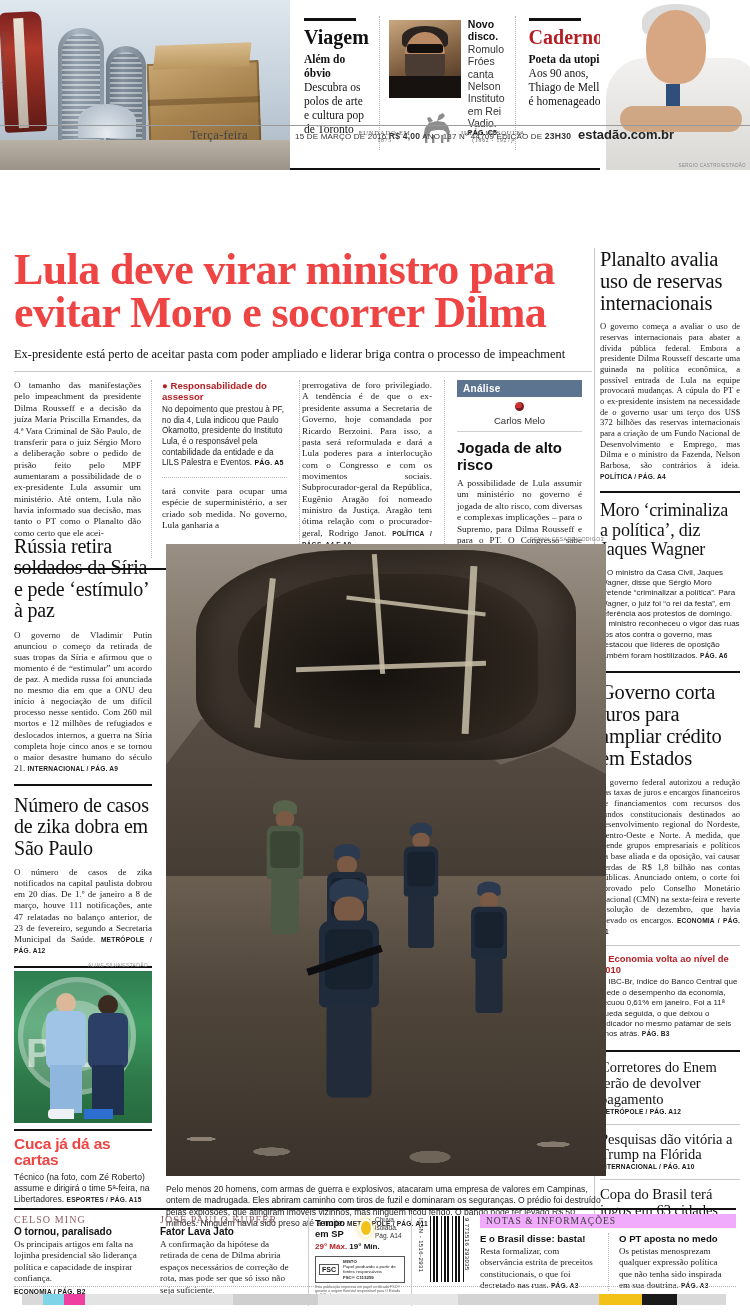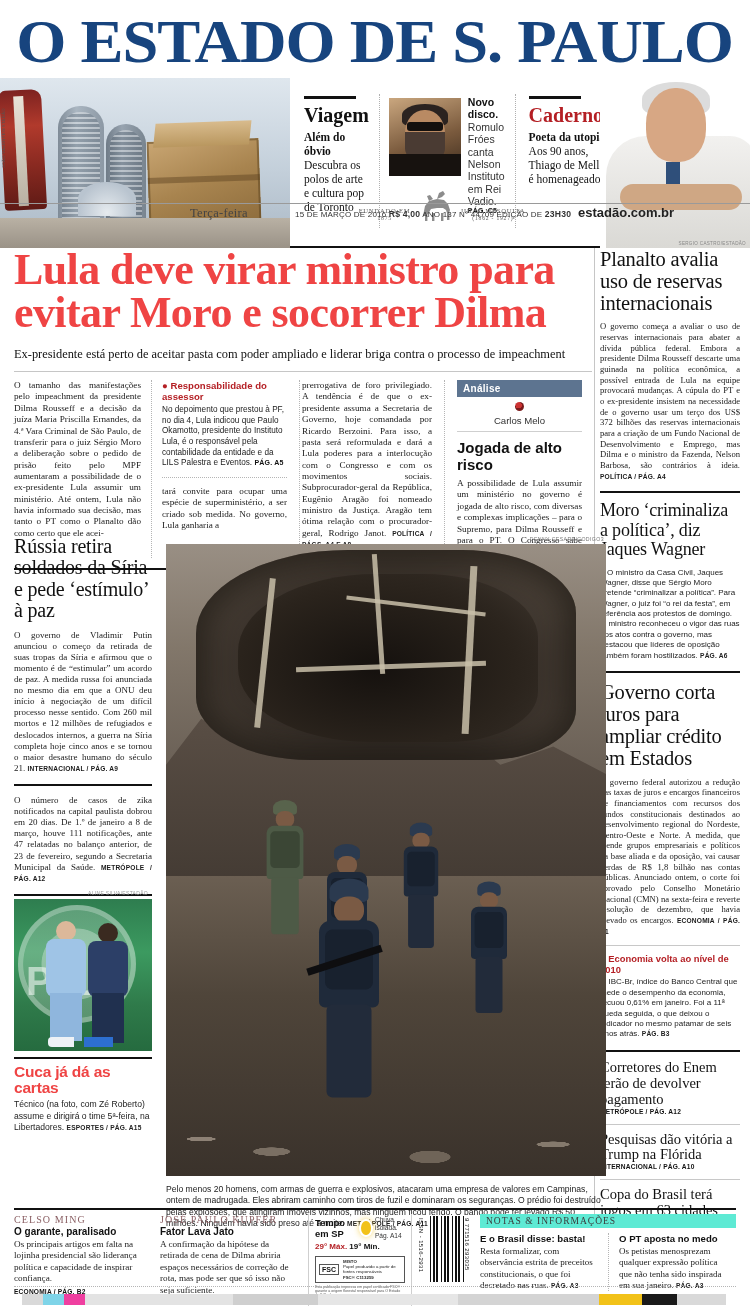--- a/index.html
+++ b/index.html
@@ -439,21 +439,21 @@
   }
   .bc-label {
     position:absolute; writing-mode: vertical-rl; font-family:"Liberation Sans",sans-serif;
     font-size:6px; color:#111; letter-spacing:.4px;
   }
   .bc-l1 { left: 2px; top: 4px; }
   .bc-l2 { left: 48px; top: 4px; }
 
   .notas { flex:1; margin-left: 8px; }
   .notas-bar {
-    background:#5eead4; color:#3b3b3b; font-family:"Liberation Serif",serif;
+    background:#f0abfc; color:#3b3b3b; font-family:"Liberation Serif",serif;
     font-size:9.5px; letter-spacing:1px; padding: 2px 6px; text-transform:uppercase;
   }
   .notas-cols { display:flex; margin-top:5px; }
   .nota { width: 50%; padding-right: 10px; position:relative; }
   .nota + .nota { padding-left: 10px; border-left: 1px dotted #b5b5b5; }
   .nota-title { font-family:"Liberation Sans",sans-serif; font-size:9.6px; font-weight:700; color:#111; }
   .nota-txt { font-size:9px; line-height:1.25; color:#222; margin-top:2px; }
 
   .footer-botline { position:absolute; left:14px; top: 78px; width: 722px; border-top: 1px dotted #b5b5b5; }
   .colorbar {
@@ -462,23 +462,20 @@
       #d9d9d9 0 3%, #7fd4e8 3% 6%, #ef3fa0 6% 9%,
       #e3e3e3 9% 30%, #cfcfcf 30% 42%, #e6e6e6 42% 62%,
       #d4d4d4 62% 82%, #f2c219 82% 88%, #1a1a1a 88% 93%, #d9d9d9 93% 100%);
   }
 </style>
 </head>
 <body>
 
 <div class="page">
 
-  <div class="masthead">
-    <div class="masthead-title">O ESTADO DE S. PAULO</div>
-  </div>
 
   <div class="topstrip">
 
     <div class="toronto-photo">
       <div class="t-sky"></div>
       <div class="t-redsculpt"></div>
       <div class="t-tower1"></div>
       <div class="t-tower2"></div>
       <div class="t-dome"></div>
       <div class="t-crate"></div>
@@ -688,20 +685,21 @@
           <div class="sub-head">Rússia retira soldados da Síria e pede ‘estímulo’ à paz</div>
           <div class="body-txt" style="margin-top:8px">
             <span>O governo de Vladimir Putin anunciou o começo da retirada de suas tropas da Síria e afirmou que o momento é de “estimular” um acordo de paz. A medida russa foi anunciada no mesmo dia em que a ONU deu início à negociação de um difícil processo nesse sentido. Com 260 mil mortos e 12 milhões de refugiados e deslocados internos, a guerra na Síria completa hoje cinco anos e se tornou o maior desastre humano do século 21.</span>
             <span class="secref">INTERNACIONAL / PÁG. A9</span>
           </div>
         </div>
 
         <div class="hrule-thick" style="margin:10px 0 9px"></div>
 
         <div>
+          <div class="sub-head">Número de casos de zika dobra em São Paulo</div>
           <div class="body-txt" style="margin-top:8px">
             <span>O número de casos de zika notificados na capital paulista dobrou em 20 dias. De 1.º de janeiro a 8 de março, houve 111 notificações, ante 47 relatadas no balanço anterior, de 23 de fevereiro, segundo a Secretaria Municipal da Saúde.</span>
             <span class="secref">METRÓPOLE / PÁG. A12</span>
           </div>
         </div>
 
         <div class="hrule-thick" style="margin:10px 0 3px"></div>
 
         <div style="position:relative">
           <div class="photo-credit-left">ALINE SILVA/ESTADÃO</div>
@@ -791,21 +789,21 @@
     </div>
   </div>
 
   <div class="footer">
     <div class="footer-topline"></div>
 
     <div class="foot-grid">
 
       <div class="colnist">
         <div class="colnist-name">CELSO MING</div>
-        <div class="colnist-title">O garante, paralisado</div>
+        <div class="colnist-title">O tornou, paralisado</div>
         <div class="colnist-txt">Os principais artigos em falta na lojinha presidencial são liderança política e capacidade de inspirar confiança.</div>
         <div class="secref" style="margin-top:3px">ECONOMIA / PÁG. B2</div>
       </div>
 
       <div class="colnist colnist2">
         <div class="colnist-name">JOSÉ PAULO KUPFER</div>
         <div class="colnist-title">Fator Lava Jato</div>
         <div class="colnist-txt">A confirmação da hipótese da retirada de cena de Dilma abriria espaços necessários de correção de rota, mas pode ser que só isso não seja suficiente.</div>
         <div class="secref" style="margin-top:3px">ECONOMIA / PÁG. B5</div>
       </div>
@@ -846,21 +844,21 @@
           <div class="nota">
             <div class="nota-title">E o Brasil disse: basta!</div>
             <div class="nota-txt">
               <span>Resta formalizar, com observância estrita de preceitos constitucionais, o que foi decretado nas ruas.</span>
               <span class="secref">PÁG. A3</span>
             </div>
           </div>
           <div class="nota">
             <div class="nota-title">O PT aposta no medo</div>
             <div class="nota-txt">
-              <span>Os petistas menosprezam qualquer expressão política que não tenha sido inspirada em sua janeiro.</span>
+              <span>Os petistas menosprezam qualquer expressão política que não tenha sido inspirada em sua doutrina.</span>
               <span class="secref">PÁG. A3</span>
             </div>
           </div>
         </div>
       </div>
 
     </div>
 
     <div class="footer-botline"></div>
     <div class="colorbar"></div>

